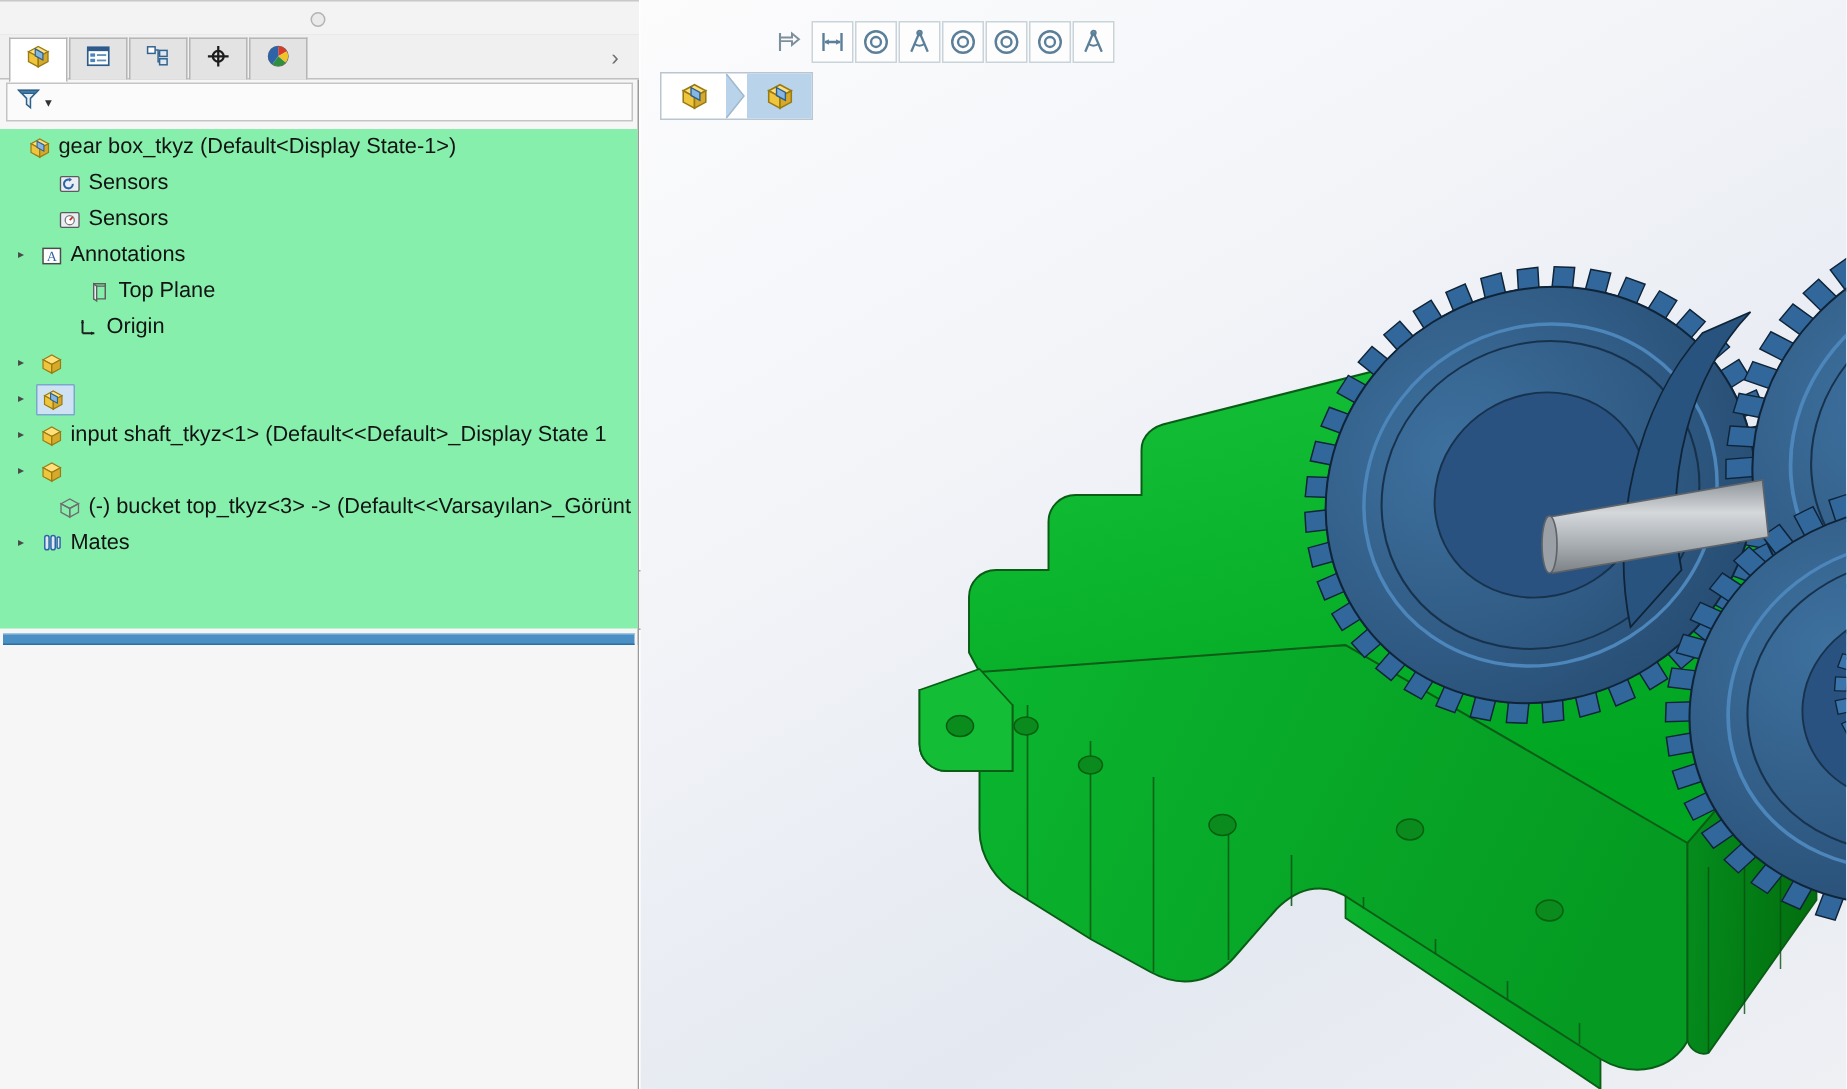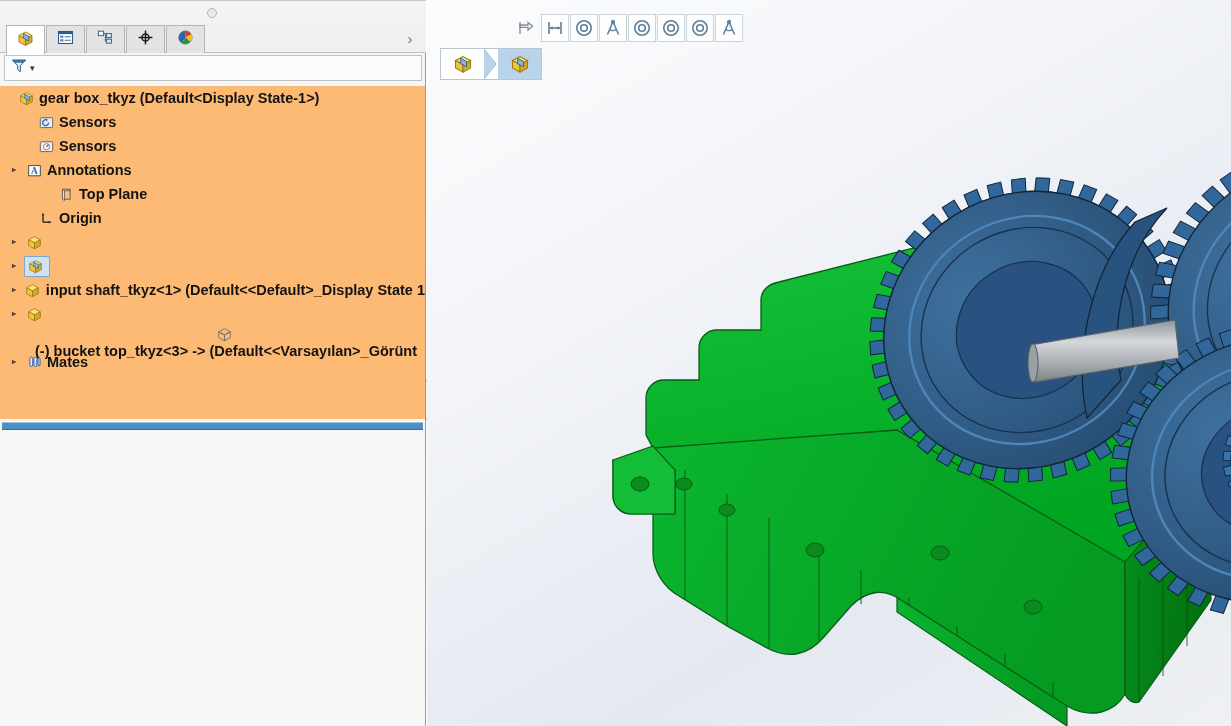--- a/index.html
+++ b/index.html
@@ -96,22 +96,21 @@
     padding-left: 5px;
   }
 
   
   #tree {
     position: absolute;
     left: 0; top: 86px;
     width: 425px;
     height: 333px;
     overflow: hidden;
-    background: #fdba74;
-    font-weight: bold;
+    background: #86efac;
   }
   .tree-row {
     position: relative;
     height: 24px;
     display: flex;
     align-items: center;
     white-space: nowrap;
     font-size: 14.5px;
     color: #131313;
     cursor: default;
@@ -382,21 +381,21 @@
           <svg width="17" height="17" viewBox="0 0 19 19">
             <path d="M5,3.6 L13.6,3.6 L13.6,14.8 L5,14.8 Z" fill="none" stroke="#5d5d5d" stroke-width="1.1"></path>
             <path d="M5,3.6 L7.2,5.3 L7.2,16.4 L5,14.8 Z" fill="#e7edf3" stroke="#5d5d5d" stroke-width="1"></path>
             <line x1="7.2" y1="5.3" x2="13.6" y2="5.3" stroke="#5d5d5d" stroke-width="0.9"></line>
           </svg>
         </span>
         <span class="lbl">Top Plane</span>
       </div>
 
 
-      <div class="tree-row" style="padding-left:24px;">
+      <div class="tree-row" style="padding-left:36px;">
         <span class="arrow"></span>
         <span class="ico">
           <svg width="17" height="17" viewBox="0 0 19 19">
             <line x1="5.6" y1="3.8" x2="5.6" y2="13.6" stroke="#1d1d1d" stroke-width="1.4"></line>
             <line x1="5.6" y1="13.6" x2="14.4" y2="13.6" stroke="#1d1d1d" stroke-width="1.4"></line>
             <polygon points="14.4,13.6 11.9,12.3 11.9,14.9" fill="#1d1d1d"></polygon>
             <polygon points="5.6,3.8 4.4,6.2 6.8,6.2" fill="#1d1d1d"></polygon>
           </svg>
         </span>
         <span class="lbl">Origin</span>
@@ -447,21 +446,21 @@
         <span style="width:4px;"></span>
         <span class="ico">
           <svg width="17" height="17" viewBox="0 0 19 19">
             <polygon points="3,6.5 9.5,3 16,6.5 9.5,10" fill="#ffe07a" stroke="#9a7b12" stroke-width="0.9"></polygon>
             <polygon points="3,6.5 9.5,10 9.5,16.5 3,13" fill="#f0c53e" stroke="#9a7b12" stroke-width="0.9"></polygon>
             <polygon points="9.5,10 16,6.5 16,13 9.5,16.5" fill="#d6a92a" stroke="#9a7b12" stroke-width="0.9"></polygon>
           </svg>
         </span>
       </div>
 
-      <div class="tree-row" style="padding-left:24px;flex-direction:column;">
+      <div class="tree-row" style="padding-left:24px;">
         <span class="arrow"></span>
         <span class="ico">
           <svg width="17" height="17" viewBox="0 0 19 19">
             <polygon points="3,6.5 9.5,3 16,6.5 9.5,10" fill="none" stroke="#6f6f6f" stroke-width="1"></polygon>
             <polygon points="3,6.5 9.5,10 9.5,16.5 3,13" fill="none" stroke="#6f6f6f" stroke-width="1"></polygon>
             <polygon points="9.5,10 16,6.5 16,13 9.5,16.5" fill="none" stroke="#6f6f6f" stroke-width="1"></polygon>
           </svg>
         </span>
         <span class="lbl">(-) bucket top_tkyz&lt;3&gt; -&gt;  (Default&lt;&lt;Varsayılan&gt;_Görünt</span>
       </div>

